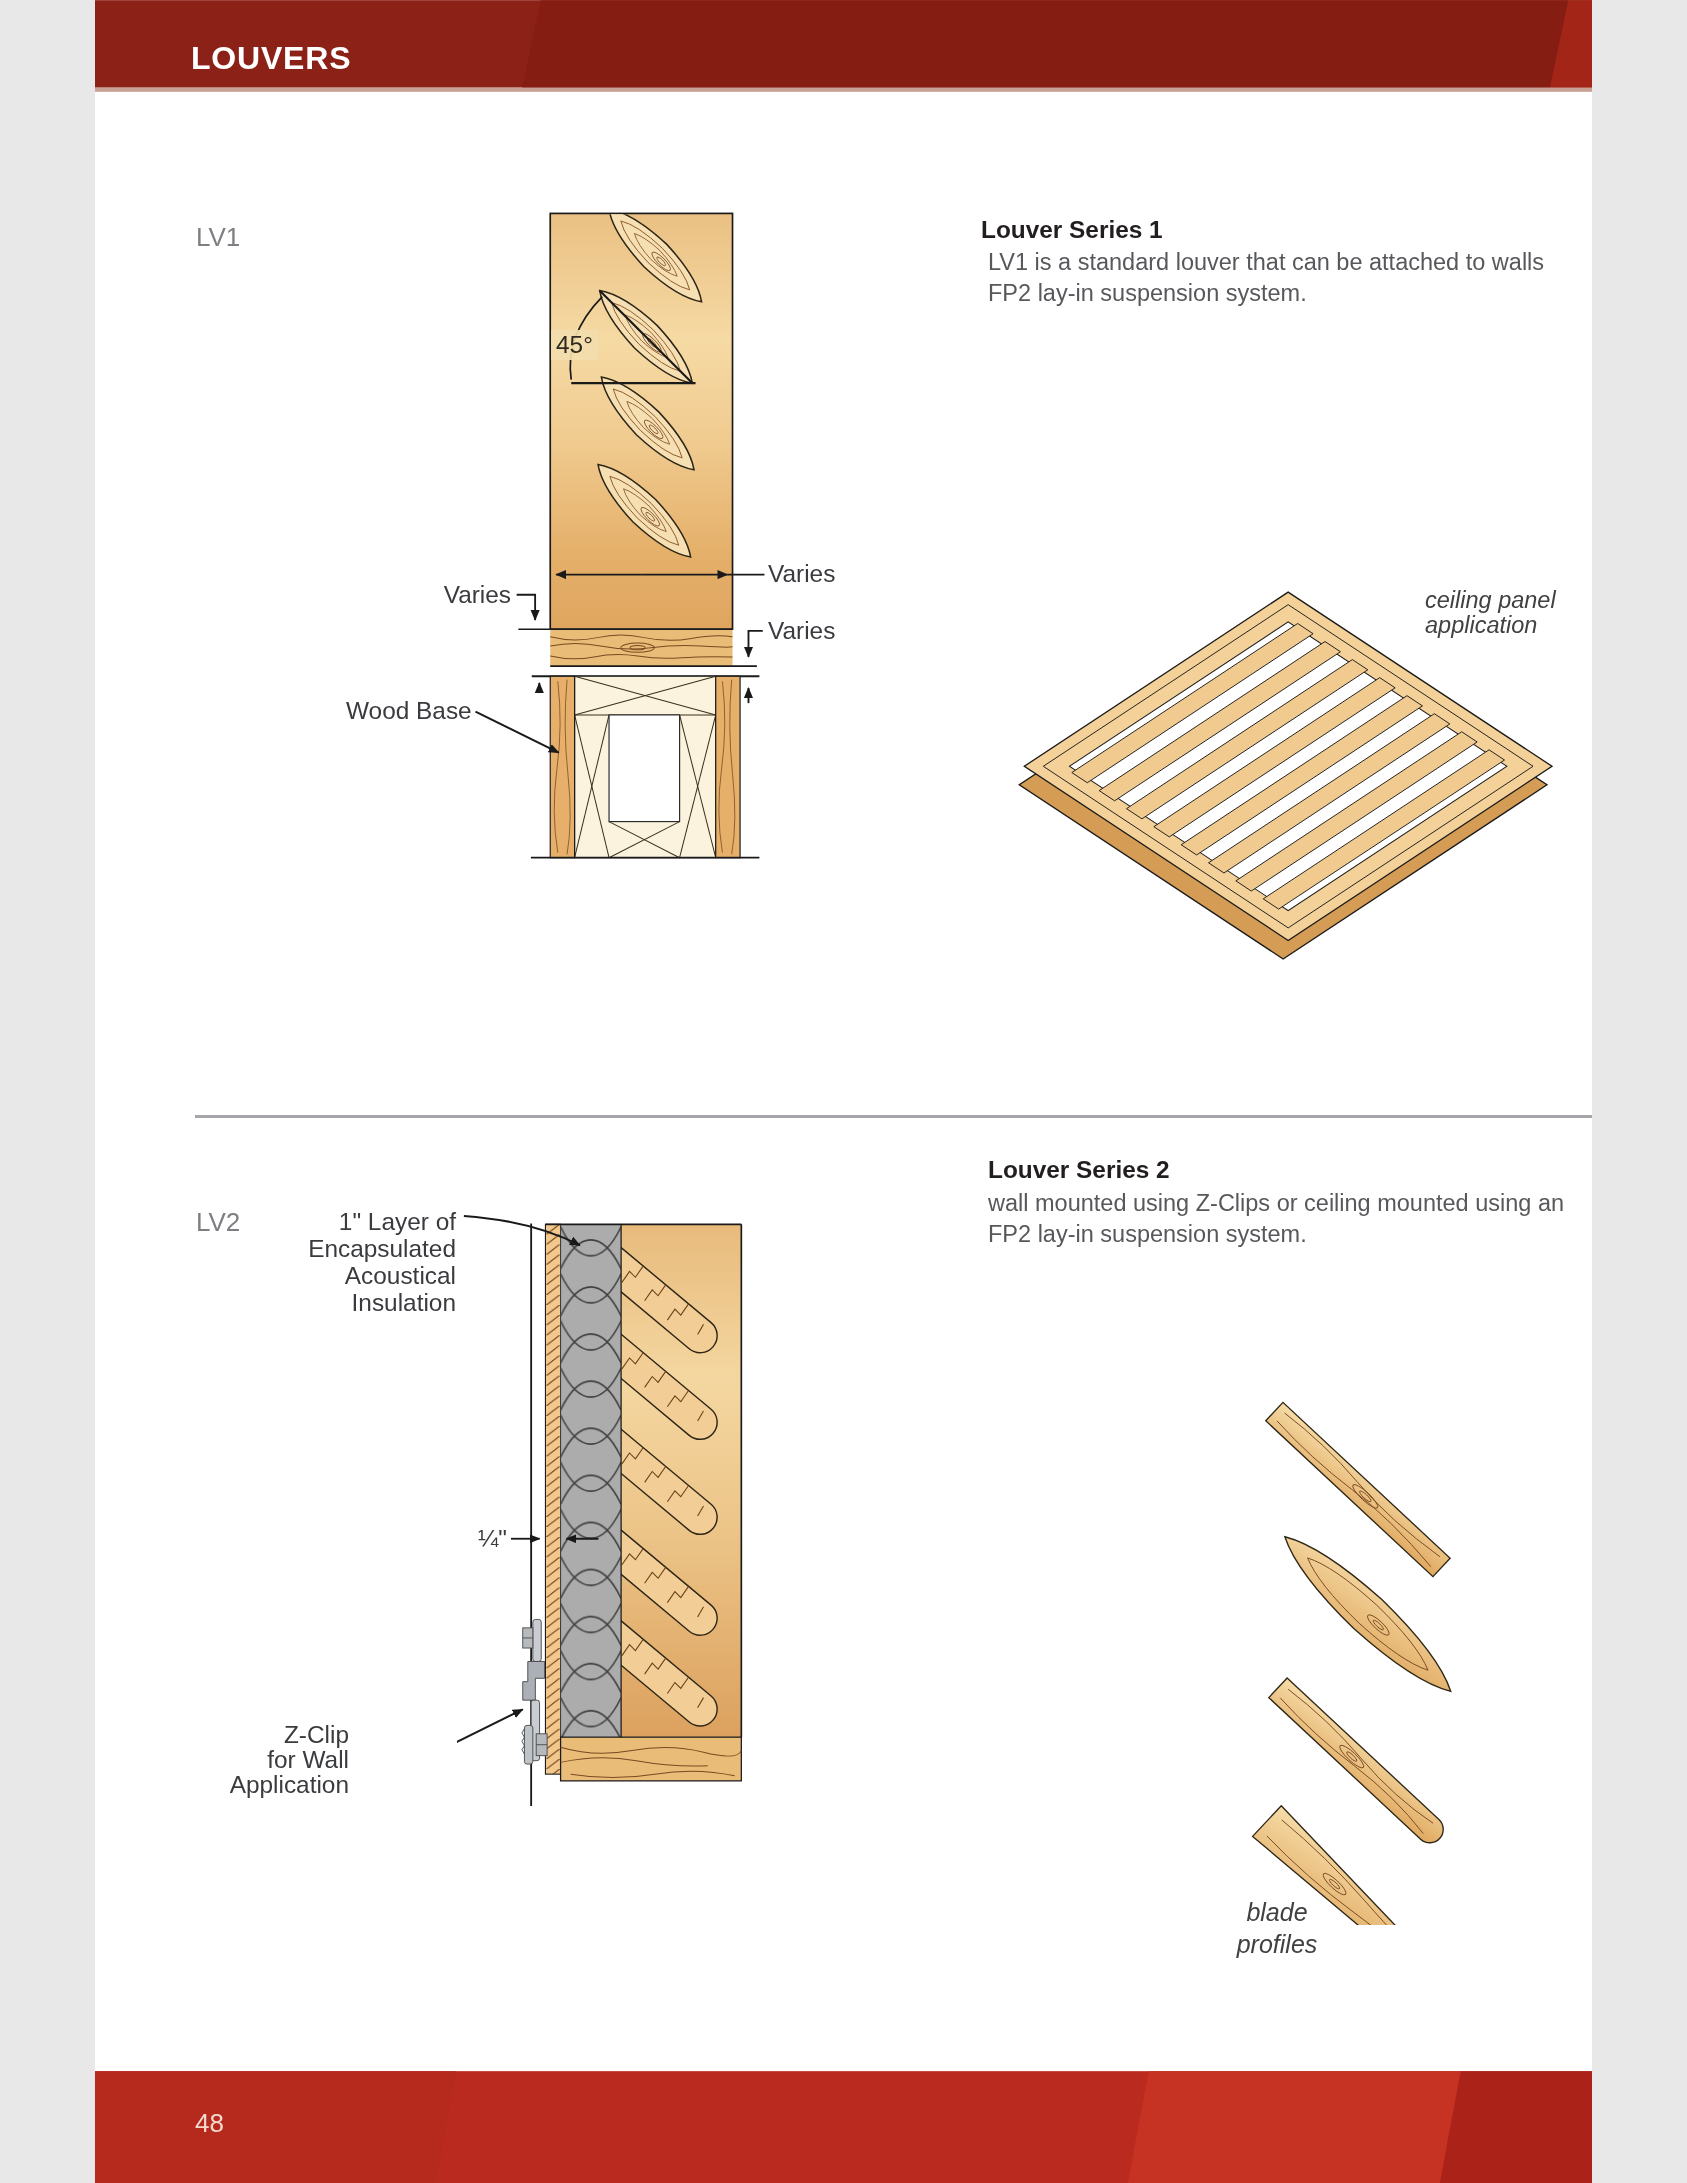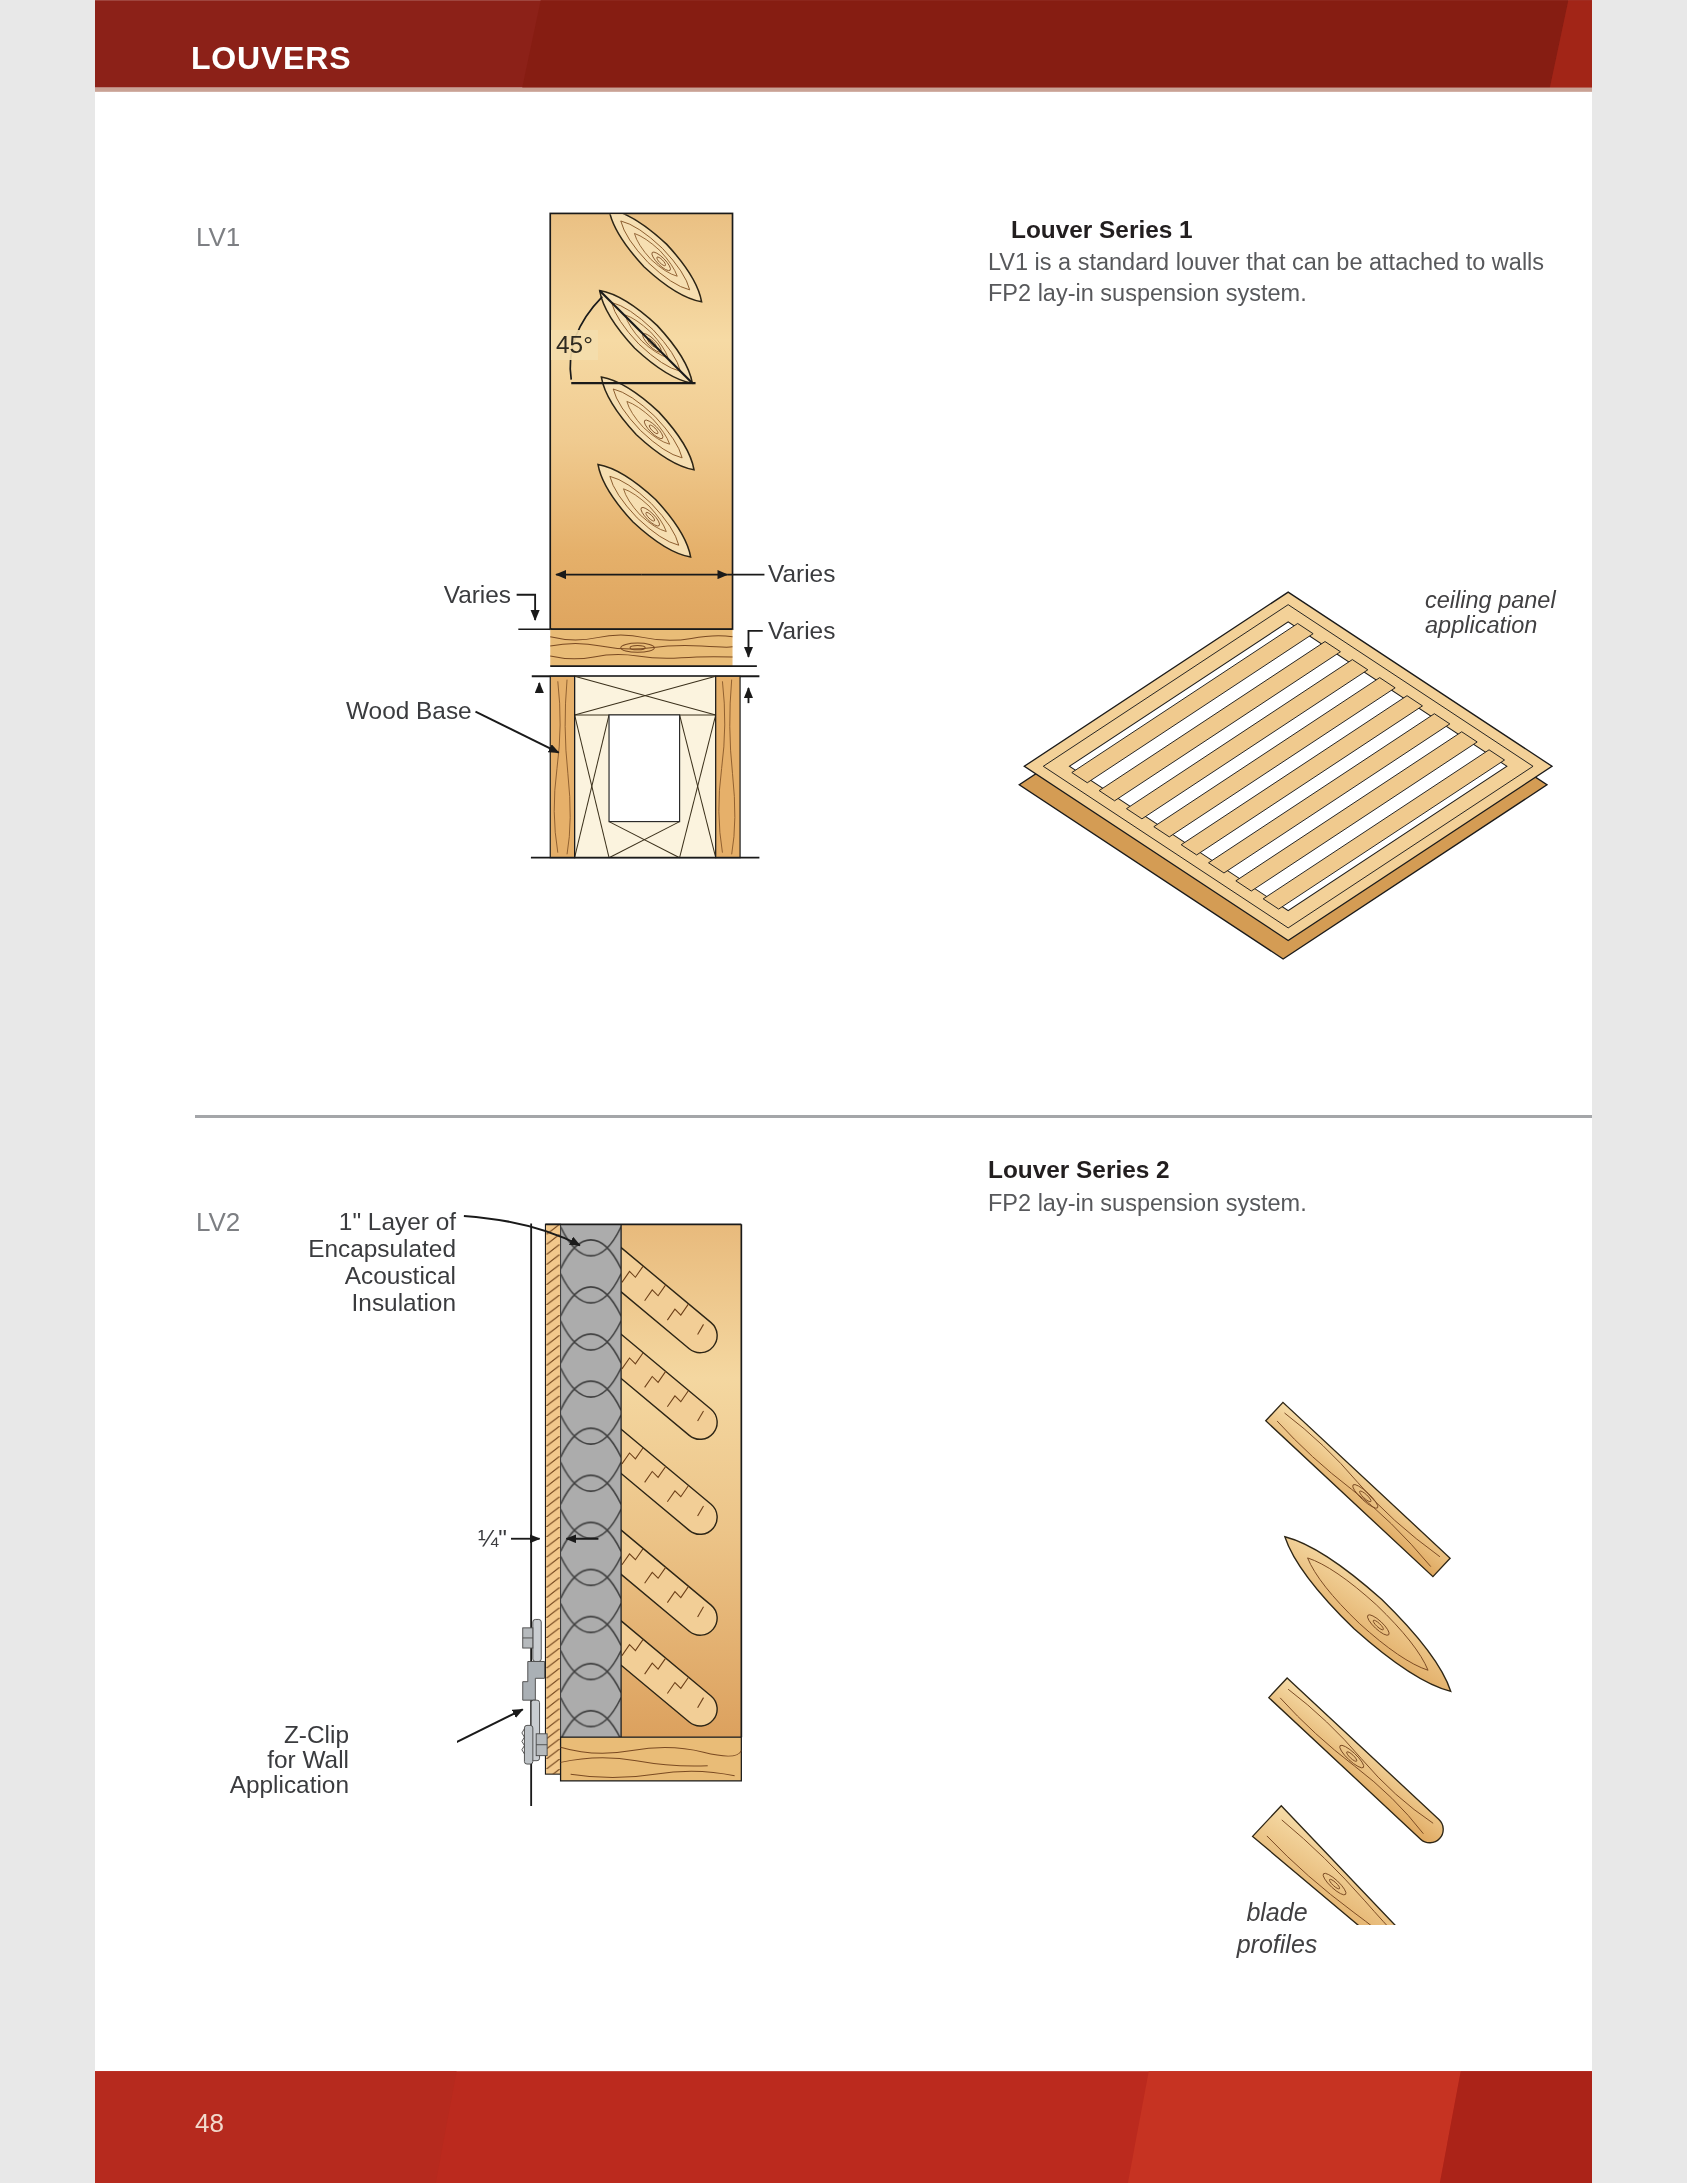--- a/index.html
+++ b/index.html
@@ -141,21 +141,21 @@
 
     <line x1="452" y1="846" x2="551" y2="895" stroke="#1A1A1A" stroke-width="2.4" marker-end="url(#ah1)"></line>
   </svg>
 
   <div class="abs angle-label" style="left:456px;top:330px;">45°</div>
   <div class="abs dim-label" style="left:673px;top:560px;">Varies</div>
   <div class="abs dim-label right-align" style="left:298px;top:581px;width:118px;">Varies</div>
   <div class="abs dim-label" style="left:673px;top:617px;">Varies</div>
   <div class="abs dim-label right-align" style="left:251px;top:697px;width:118px;">Wood Base</div>
 
-  <div class="abs section-title" style="left:916px;top:216px;">Louver Series 1</div>
+  <div class="abs section-title" style="left:886px;top:216px;">Louver Series 1</div>
   <div class="abs" style="left:893px;top:247px;">
     <div class="body-line">LV1 is a standard louver that can be attached to walls</div>
     <div class="body-line">FP2 lay-in suspension system.</div>
   </div>
 
   <svg class="abs" style="left:883px;top:555px;" width="622" height="589" viewBox="1050 660 740 700">
     <defs>
       <linearGradient id="gFrame" gradientUnits="userSpaceOnUse" x1="1180" y1="760" x2="1680" y2="1120">
         <stop offset="0" stop-color="#F3D198"></stop>
           <stop offset="1" stop-color="#D79E55"></stop>
@@ -289,20 +289,21 @@
   </div>
   <div class="abs dim-label right-align" style="left:349px;top:1525px;width:63px;">¼"</div>
   <div class="abs dim-label right-align" style="left:126px;top:1722px;width:128px;line-height:25px;">
     <div>Z-Clip</div>
     <div>for Wall</div>
     <div>Application</div>
   </div>
 
   <div class="abs section-title" style="left:893px;top:1156px;">Louver Series 2</div>
   <div class="abs" style="left:893px;top:1188px;">
+    <div class="body-line">wall mounted using Z-Clips or ceiling mounted using an</div>
     <div class="body-line">FP2 lay-in suspension system.</div>
   </div>
 
   <svg class="abs" style="left:1119px;top:1362px;" width="311" height="563" viewBox="1330 1620 370 670">
     <defs>
       <linearGradient id="gB" x1="0" y1="0" x2="1" y2="1">
         <stop offset="0" stop-color="#F6DCA8"></stop>
           <stop offset="1" stop-color="#DFA75E"></stop>
       </linearGradient>
     </defs>

